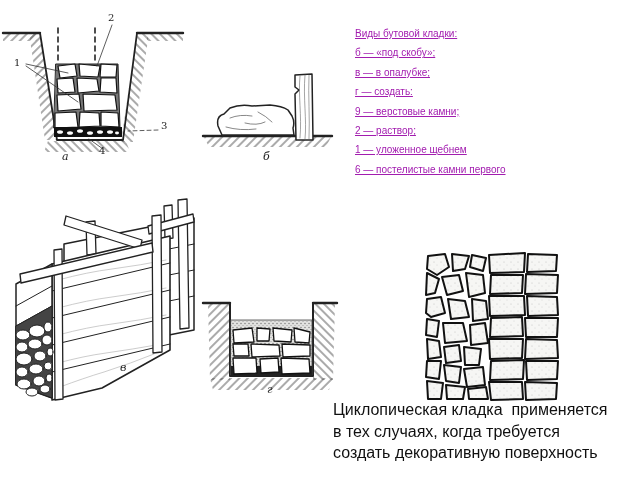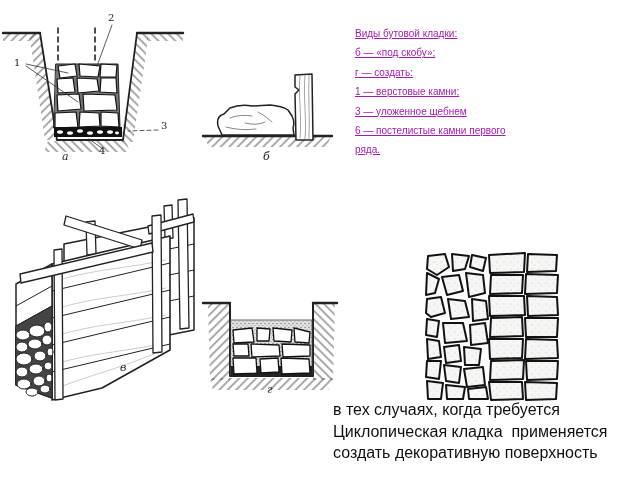--- a/index.html
+++ b/index.html
@@ -264,26 +264,27 @@
   <span class="fig-label" style="left:267px;top:383px">г</span>
 
   <span class="callout" style="left:14px;top:57px">1</span>
   <span class="callout" style="left:108px;top:12px">2</span>
   <span class="callout" style="left:161px;top:120px">3</span>
   <span class="callout" style="left:99px;top:145px">4</span>
 
   <div class="legend">
     <div class="line">Виды бутовой кладки:</div>
     <div class="line">б — «под скобу»;</div>
+    <div class="line">в — в опалубке;</div>
     <div class="line">г — создать:</div>
-    <div class="line">1 — верстовые камни;</div>
-    <div class="line">3 — уложенное щебнем</div>
+    <div class="line">9 — верстовые камни;</div>
+    <div class="line">2 — раствор;</div>
+    <div class="line">1 — уложенное щебнем</div>
     <div class="line">6 — постелистые камни первого</div>
-    <div class="line">ряда.</div>
   </div>
 
   <div class="caption">
+    <div class="line">Циклопическая кладка  применяется</div>
     <div class="line">в тех случаях, когда требуется</div>
-    <div class="line">Циклопическая кладка  применяется</div>
     <div class="line">создать декоративную поверхность</div>
   </div>
 
 </div>
 
 </body></html>

